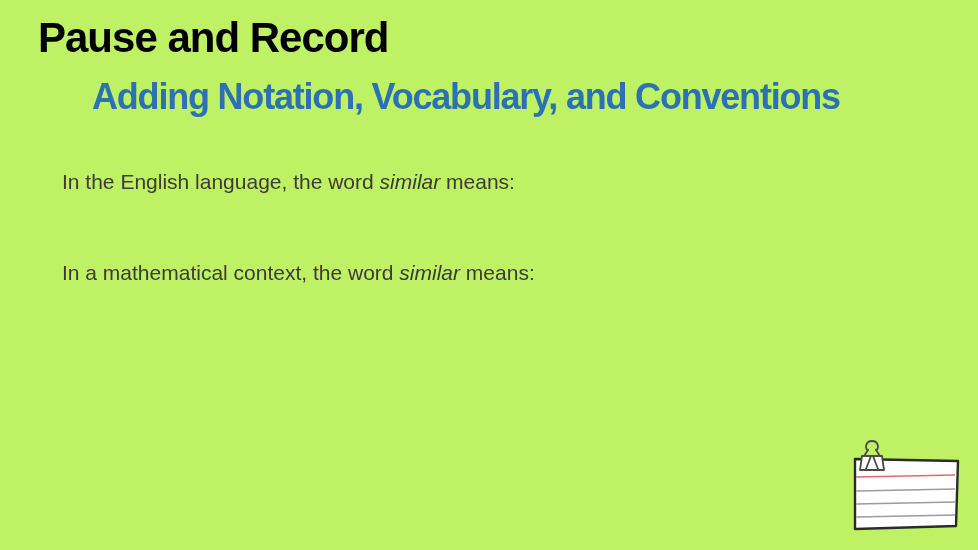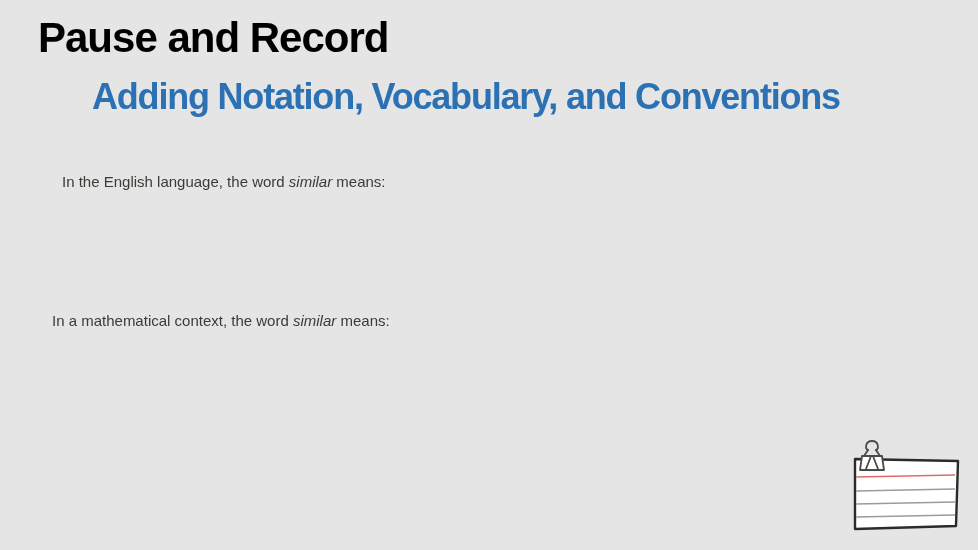--- a/index.html
+++ b/index.html
@@ -2,21 +2,21 @@
 <html style="--heading-color: #2b71b3; --text-color: #3e3a36;"><head>
 <meta charset="utf-8">
 <style>
   * { margin: 0; padding: 0; box-sizing: border-box; }
   html, body {
     width: 978px; height: 550px;
     background: #ffffff;
     overflow: hidden;
     font-family: "Liberation Sans", sans-serif;
   }
-  .stage { position: relative; width: 978px; height: 550px; background: #e5e5e5; }
+  .stage { position: relative; width: 978px; height: 550px; background: #bef264; }
 
   .page-title {
     position: absolute;
     left: 38px; top: 14px;
     font-size: 42px;
     font-weight: bold;
     letter-spacing: -1px;
     color: #000000;
     white-space: nowrap;
   }
@@ -27,28 +27,28 @@
     font-size: 36px;
     font-weight: bold;
     letter-spacing: -1.2px;
     color: var(--heading-color, #2b71b3);
     white-space: nowrap;
     margin-left: 28px;
   }
 
   .prompt {
     position: absolute;
-    font-size: 15px;
+    font-size: 21px;
     line-height: 28px;
     color: var(--text-color, #3e3a36);
     white-space: nowrap;
   }
   .prompt em { font-style: italic; }
   .prompt-1 { left: 62px; top: 168px; }
-  .prompt-2 { left: 52px; top: 259px; margin-top: 48px; }
+  .prompt-2 { left: 62px; top: 259px; }
   .prompt-3 { left: 66px; top: 362px; }
 
   .note-icon {
     position: absolute;
     left: 848px; top: 436px;
     width: 124px; height: 104px;
   }
 </style>
 </head>
 <body>

